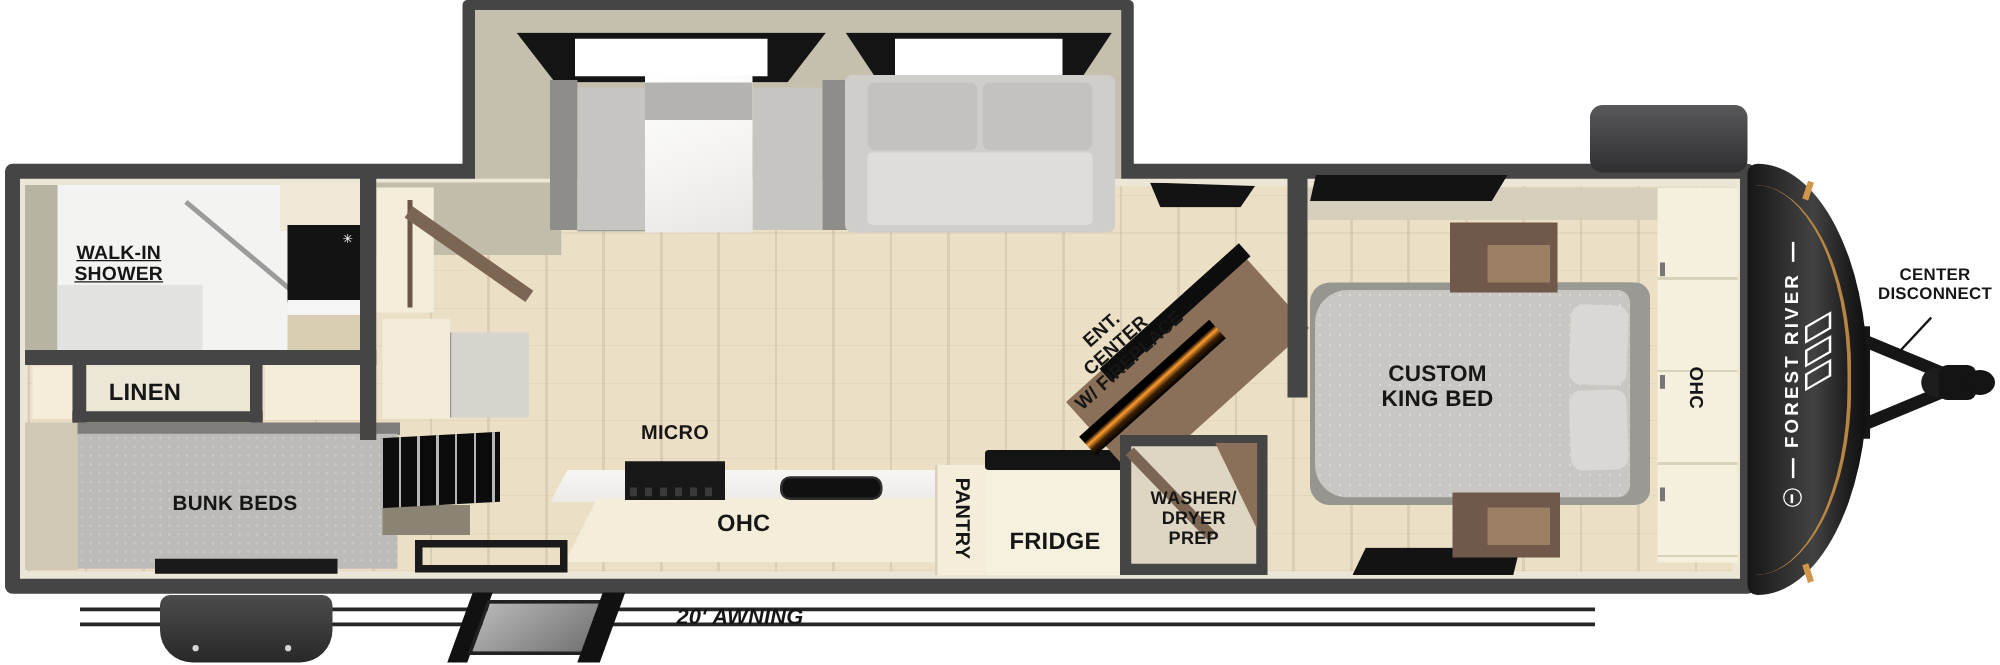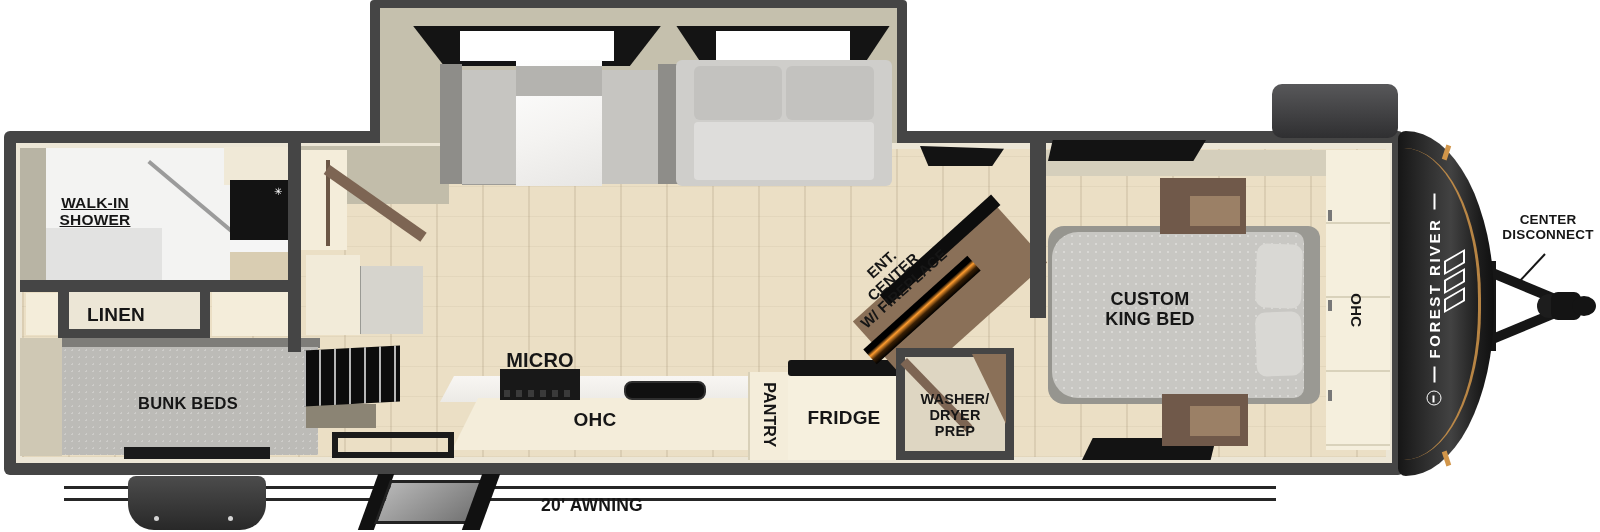--- a/index.html
+++ b/index.html
@@ -183,27 +183,27 @@
     <div class="step-piece" style="left:104px;top:0;width:18px;height:56px;background:#111;"></div>
   </div>
 
   <div class="lbl" style="left:28px;top:194px;width:134px;font-size:15.5px;text-decoration:underline;">WALK-IN
 SHOWER</div>
   <div class="lbl" style="left:64px;top:305px;width:104px;font-size:19px;">LINEN</div>
   <div class="lbl" style="left:118px;top:394px;width:140px;font-size:16.5px;">BUNK BEDS</div>
   <div class="lbl" style="left:808px;top:252px;width:170px;font-size:15px;transform:rotate(-42deg);">ENT.
 CENTER
 W/ FIREPLACE</div>
-  <div class="lbl" style="left:492px;top:349px;width:96px;font-size:20px;">MICRO</div>
+  <div class="lbl" style="left:492px;top:338px;width:96px;font-size:16px;">MICRO</div>
   <div class="lbl" style="left:535px;top:410px;width:120px;font-size:19px;">OHC</div>
   <div class="lbl" style="left:723px;top:406px;width:92px;font-size:16px;transform:rotate(90deg);">PANTRY</div>
-  <div class="lbl" style="left:788px;top:408px;width:112px;font-size:19px;">FRIDGE</div>
+  <div class="lbl" style="left:788px;top:424px;width:112px;font-size:19px;">FRIDGE</div>
   <div class="lbl" style="left:896px;top:392px;width:118px;font-size:14.5px;z-index:31;">WASHER/
 DRYER
 PREP</div>
   <div class="lbl" style="left:1060px;top:290px;width:180px;font-size:18px;">CUSTOM
 KING BED</div>
   <div class="lbl" style="left:1326px;top:302px;width:60px;font-size:15px;transform:rotate(90deg);">OHC</div>
   <div class="lbl" style="left:1496px;top:213px;width:104px;font-size:13.5px;">CENTER
 DISCONNECT</div>
-  <div class="lbl" style="left:512px;top:496px;width:160px;font-size:17.5px;">20' AWNING</div>
+  <div class="lbl" style="left:512px;top:484px;width:160px;font-size:17.5px;font-style:italic;">20' AWNING</div>
 
 </div>
 
 </body></html>

